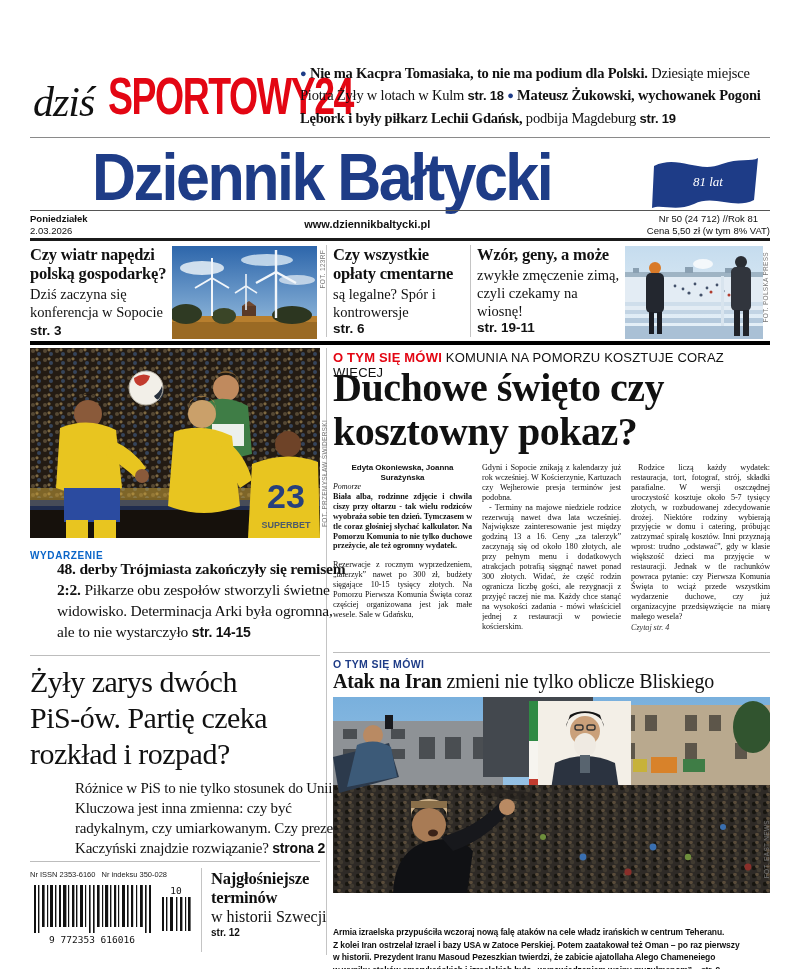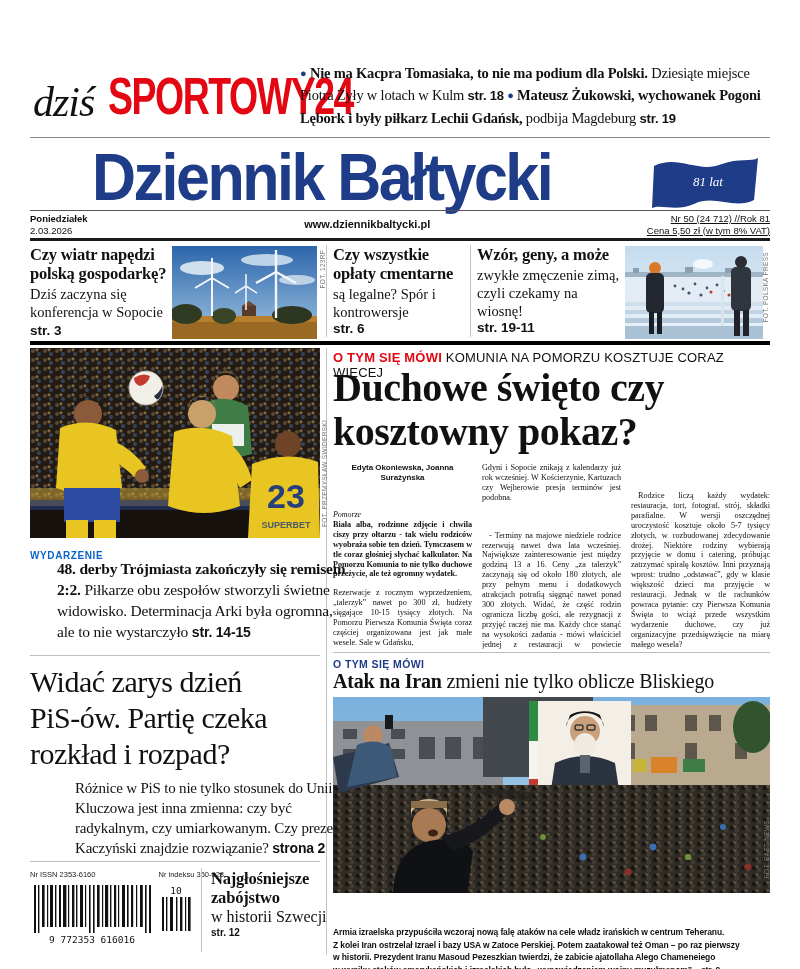--- a/index.html
+++ b/index.html
@@ -15,21 +15,21 @@
   .bullet{color:#1e3c87;font-size:11px;vertical-align:1px;}
   .rule-top{left:30px;top:137px;width:740px;border-top:1px solid #8a8a8a;}
   
   .mast{left:92px;top:140px;width:700px;}
   .mast-title{display:inline-block;color:#1e3c87;font-family:"Liberation Sans",sans-serif;font-weight:bold;font-size:61px;letter-spacing:-2.5px;transform:scaleY(1.08);transform-origin:left top;}
   .flag{left:650px;top:152px;}
   
   .dateline{left:30px;top:210px;width:740px;height:27px;border-top:1px solid #555;border-bottom:3px solid #1b1b1b;display:flex;justify-content:space-between;align-items:center;font-family:"Liberation Sans",sans-serif;font-size:9.5px;line-height:11.5px;}
   .dl-left{text-align:left;}
   .dl-center{font-weight:bold;font-size:11px;}
-  .dl-right{text-align:right;text-decoration:underline;}
+  .dl-right{text-align:center;}
   
   .teaser{top:243px;height:96px;display:flex;}
   .t1{left:30px;width:290px;}
   .t2{left:333px;width:128px;}
   .t3{left:477px;width:293px;}
   .t-text{flex:1;padding-top:2px;}
   .t-title{font-weight:bold;font-size:16.5px;line-height:19px;letter-spacing:-.2px;}
   .t-body{font-size:14.5px;line-height:18px;margin-top:2px;}
   .t-page{font-family:"Liberation Sans",sans-serif;font-weight:bold;font-size:13.5px;}
   .vdiv{position:absolute;border-left:1px solid #c4c4c4;}
@@ -39,37 +39,37 @@
   .credit{position:absolute;font-family:"Liberation Sans",sans-serif;font-size:6.5px;color:#777;writing-mode:vertical-rl;transform:rotate(180deg);letter-spacing:.3px;}
   
   .leftcol{left:30px;width:290px;}
   .label-blue{color:#0a65c8;font-family:"Liberation Sans",sans-serif;font-weight:bold;font-size:10px;letter-spacing:.6px;}
   .event-text{font-size:15.5px;line-height:21px;letter-spacing:-.2px;margin-left:27px;}
   .grayrule{border-top:1px solid #bdbdbd;}
   .pis-head{font-size:30px;line-height:36px;letter-spacing:-.5px;font-weight:normal;}
   .pis-text{font-size:15px;line-height:20px;letter-spacing:-.2px;margin-left:45px;}
   .page-sans{font-family:"Liberation Sans",sans-serif;font-weight:bold;}
   
-  .foot-ids{display:flex;justify-content:space-between;font-family:"Liberation Sans",sans-serif;font-size:7.5px;color:#222;width:194px;}
+  .foot-ids{display:flex;justify-content:space-between;font-family:"Liberation Sans",sans-serif;font-size:7.5px;color:#222;width:137px;}
   .promo{width:118px;}
   .promo-b{font-weight:bold;font-size:16.5px;line-height:19px;letter-spacing:-.2px;}
   .promo-r{font-size:16px;line-height:19px;}
   .promo-p{font-family:"Liberation Sans",sans-serif;font-weight:bold;font-size:10px;margin-top:1px;}
   
   .rightcol{left:333px;width:437px;}
   .kicker{font-family:"Liberation Sans",sans-serif;font-size:13px;letter-spacing:.2px;}
   .kicker .red{color:#e30613;font-weight:bold;}
   .main-head{font-weight:bold;font-size:40px;line-height:44px;letter-spacing:-.5px;}
   .cols{display:flex;gap:10px;font-size:8.2px;line-height:9.9px;text-align:justify;letter-spacing:-.05px;}
   .cols .c{flex:1;overflow:hidden;}
   .byline{font-family:"Liberation Sans",sans-serif;font-weight:bold;font-size:8px;line-height:9.5px;text-align:center;}
-  .origin{font-style:italic;font-size:8px;text-align:left;margin-top:28px;}
+  .origin{font-style:italic;font-size:8px;text-align:left;}
   .lead{font-weight:bold;margin-top:8px;}
   .p{margin:0 0 9px 0;}
-  .indent{text-indent:7px;margin-top:28px;}
+  .indent{text-indent:7px;}
   .readmore{font-style:italic;color:#333;}
   .navy-label{color:#1e3c87;font-family:"Liberation Sans",sans-serif;font-weight:bold;font-size:10.5px;letter-spacing:.4px;}
   .iran-head{font-size:20px;line-height:23px;letter-spacing:-.2px;}
   .caption{font-family:"Liberation Sans",sans-serif;font-weight:bold;font-size:8.5px;line-height:12.5px;letter-spacing:-.1px;white-space:nowrap;margin-top:28px;}
   .maindiv{left:326px;top:348px;height:607px;border-left:1px solid #c4c4c4;position:absolute;}
 </style>
 </head>
 <body>
 
 <div class="abs dzis serif">dziś</div>
@@ -277,21 +277,21 @@
 <div class="abs leftcol" style="top:545px">
   <span class="label-blue">WYDARZENIE</span>
 </div>
 <div class="abs leftcol event-text" style="top:558px">
   <b>48. derby Trójmiasta zakończyły się remisem 2:2.</b><span> Piłkarze obu zespołów stworzyli świetne widowisko. Determinacja Arki była ogromna, ale to nie wystarczyło </span><span class="page-sans" style="font-size:14px">str. 14-15</span>
 </div>
 
 <div class="abs leftcol grayrule" style="top:655px"></div>
 
 <div class="abs leftcol pis-head" style="top:664px">
-  <div>Widać zarys dzień</div>
+  <div>Żyły zarys dwóch</div>
   <div>PiS-ów. Partię czeka</div>
   <div>rozkład i rozpad?</div>
 </div>
 <div class="abs leftcol pis-text" style="top:778px">
   <span>Różnice w PiS to nie tylko stosunek do Unii. Kluczowa jest inna zmienna: czy być radykalnym, czy umiarkowanym. Czy prezes Kaczyński znajdzie rozwiązanie? </span><span class="page-sans" style="font-size:14px">strona 2</span>
 </div>
 
 <div class="abs leftcol grayrule" style="top:861px"></div>
 
 <div class="abs" style="left:30px;top:870px">
@@ -336,21 +336,21 @@
         <rect x="150" y="12" width="2.4" height="34"></rect>
         <rect x="155" y="12" width="1.2" height="34"></rect>
         <rect x="158" y="12" width="2.6" height="34"></rect>
     </g>
     <text x="62" y="58" font-family="DejaVu Sans Mono, monospace" font-size="9.5" text-anchor="middle" fill="#111">9 772353 616016</text>
     <text x="146" y="9" font-family="DejaVu Sans Mono, monospace" font-size="9.5" text-anchor="middle" fill="#111">10</text>
   </svg>
 </div>
 <div class="vdiv" style="left:201px;top:868px;height:84px"></div>
 <div class="abs promo" style="left:211px;top:869px">
-  <div class="promo-b">Najgłośniejsze zabójstwo</div>
+  <div class="promo-b">Najgłośniejsze terminów</div>
   <div class="promo-r">w historii Szwecji</div>
   <div class="promo-p">str. 12</div>
 </div>
 
 <div class="abs rightcol kicker" style="top:350px">
   <span class="red">O TYM SIĘ MÓWI</span>
   <span>KOMUNIA NA POMORZU KOSZTUJE CORAZ WIĘCEJ</span>
 </div>
 <div class="abs rightcol main-head" style="top:366px">
   <div>Duchowe święto czy</div>

